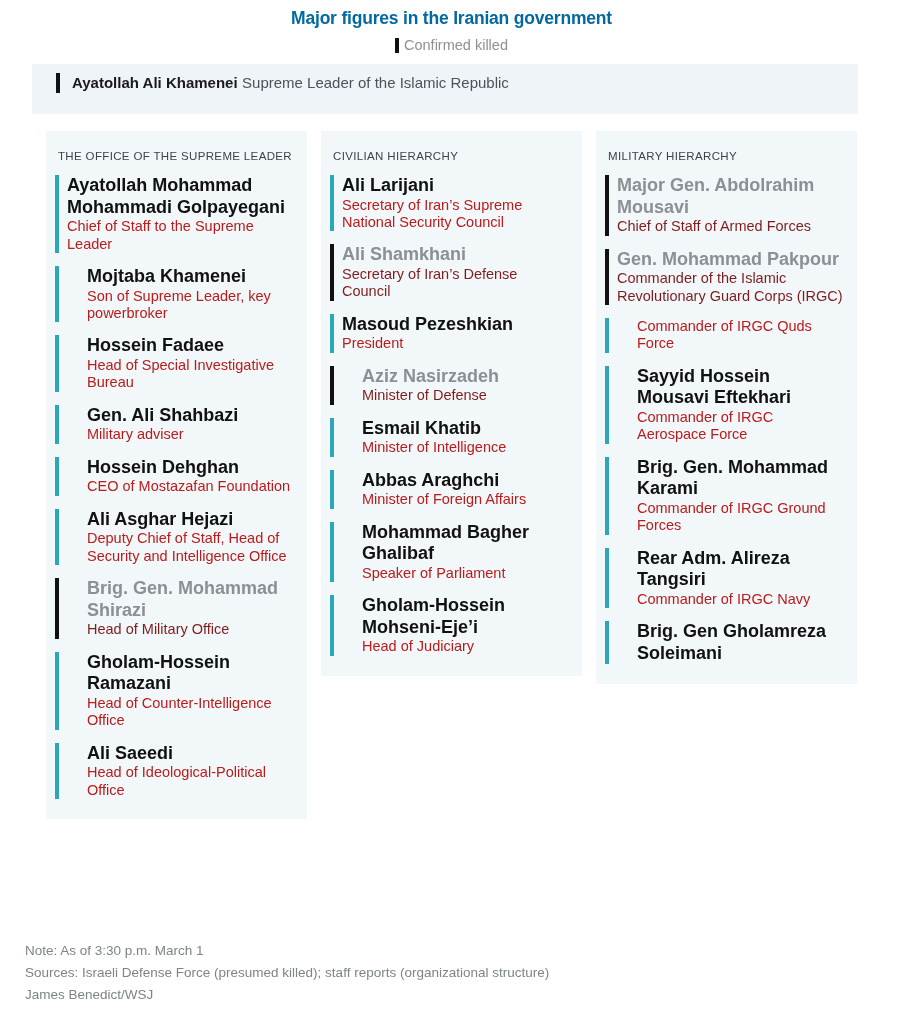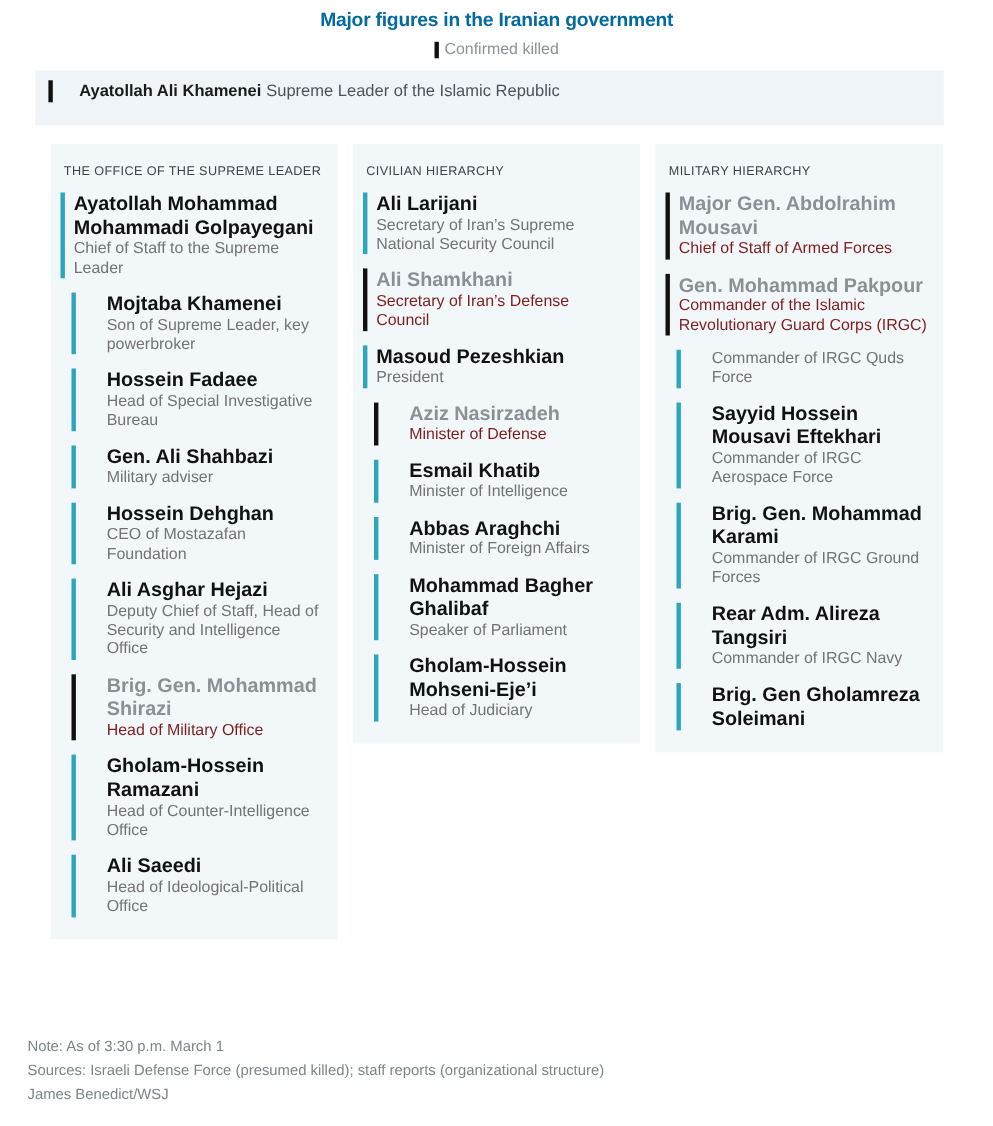--- a/index.html
+++ b/index.html
@@ -55,23 +55,23 @@
     position: absolute;
     left: 32px;
     top: 64px;
     width: 826px;
     height: 50px;
     background: #eff4f8;
     box-sizing: border-box;
     padding: 9px 0 0 0;
   }
   .leader-inner {
-    padding-left: 24px;
+    padding-left: 12px;
     border-left: 4px solid #111111;
-    margin-left: 12px;
+    margin-left: 24px;
     line-height: 1.22;
   }
   .leader-name {
     font-size: 15px;
     font-weight: bold;
     color: #1a1a1a;
   }
   .leader-role {
     font-size: 15px;
     color: #4b5358;
@@ -103,36 +103,36 @@
     font-family: "Liberation Sans", sans-serif;
   }
 
   .entry {
     border-left-width: 4px;
     border-left-style: solid;
     padding-left: 8px;
     margin-bottom: 13px;
     line-height: 1.2;
   }
-  .entry.indent { margin-left: 10px; padding-left: 28px; }
+  .entry.indent { margin-left: 0; padding-left: 28px; }
   .entry:last-child { margin-bottom: 0; }
 
   .entry .name {
     font-size: 18px;
     font-weight: bold;
     display: block;
   }
   .entry .role {
     font-size: 14.5px;
     display: block;
   }
 
   .entry.alive  { border-left-color: #2ba6bb; }
   .entry.alive .name { color: #111111; }
-  .entry.alive .role { color: #737373; }
+  .entry.alive .role { color: #b91c1c; }
 
   .entry.killed { border-left-color: #111111; }
   .entry.killed .name { color: #8a9095; }
   .entry.killed .role { color: #7f1d1d; }
 
   
   .footer {
     position: absolute;
     left: 25px;
     top: 940px;

